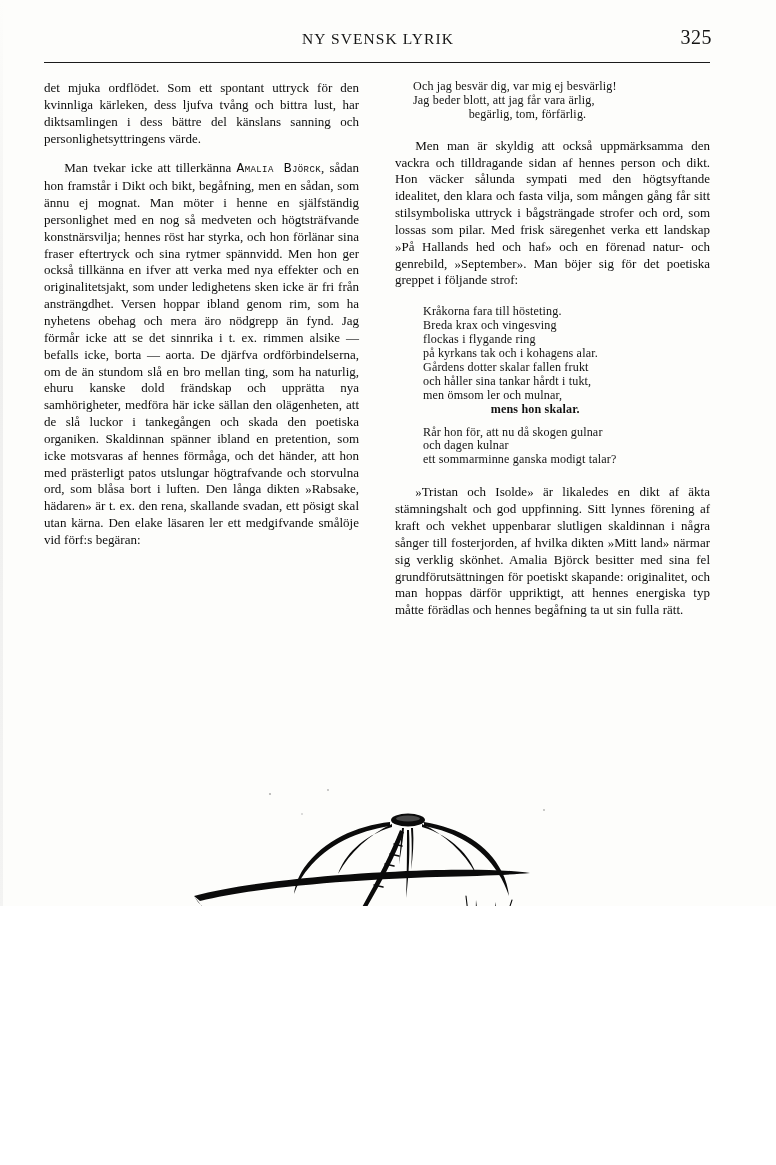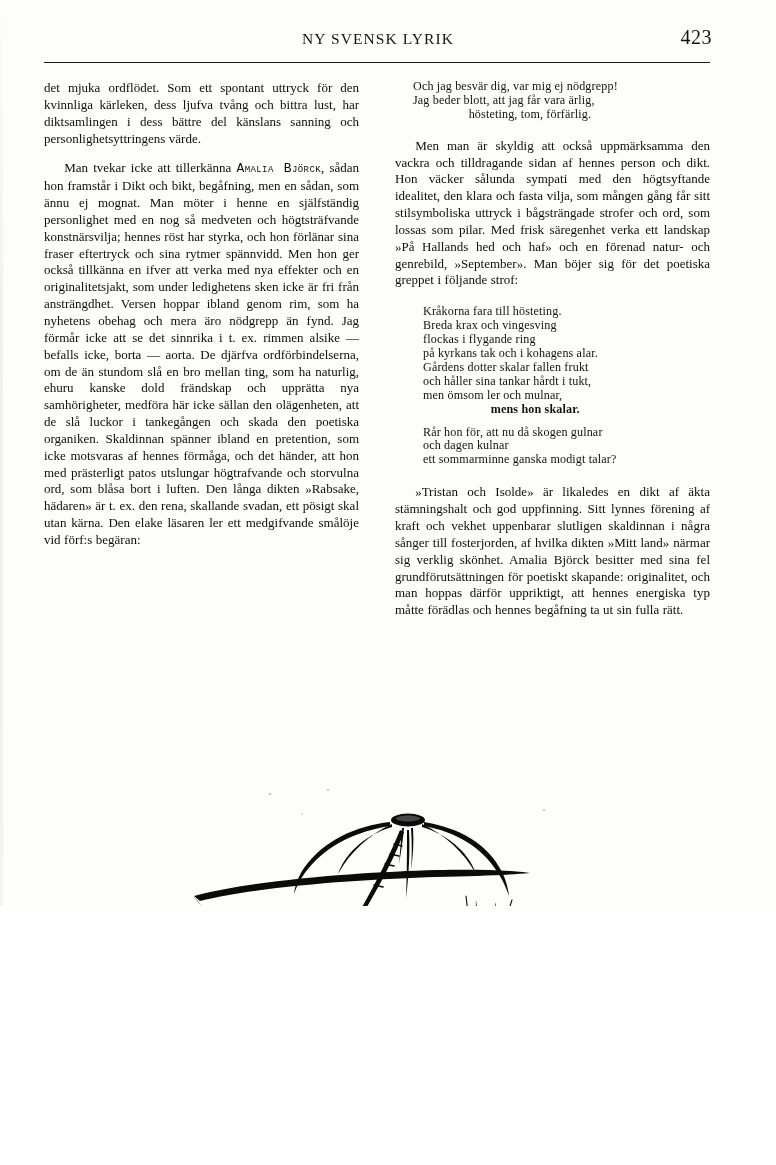--- a/index.html
+++ b/index.html
@@ -147,35 +147,35 @@
 </style>
 </head>
 <body>
 
 <div id="page">
 
   <div id="scan-edge-left"></div>
 
   <div id="header">
     <div id="header-title">Ny svensk lyrik</div>
-    <div id="page-number">423</div>
+    <div id="page-number">325</div>
   </div>
   <div id="header-rule"></div>
 
   <div id="columns">
 
     <div class="column" id="col-left">
       <p class="para">det mjuka ordflödet. Som ett spontant uttryck för den kvinnliga kärleken, dess ljufva tvång och bittra lust, har diktsamlingen i dess bättre del känslans sanning och personlighetsyttringens värde.</p>
 
       <p class="para indent gap"><span>Man tvekar icke att tillerkänna </span><span class="smallcaps">Amalia Björck</span><span>, sådan hon framstår i </span><span class="ital">Dikt och bikt</span><span>, begåfning, men en sådan, som ännu ej mognat. Man möter i henne en själfständig personlighet med en nog så medveten och högtsträfvande konstnärsvilja; hennes röst har styrka, och hon förlänar sina fraser eftertryck och sina rytmer spännvidd. Men hon ger också tillkänna en ifver att verka med nya effekter och en originalitetsjakt, som under ledighetens sken icke är fri från ansträngdhet. Versen hoppar ibland genom rim, som ha nyhetens obehag och mera äro nödgrepp än fynd. Jag förmår icke att se det sinnrika i t. ex. rimmen alsike — befalls icke, borta — aorta. De djärfva ordförbindelserna, om de än stundom slå en bro mellan ting, som ha naturlig, ehuru kanske dold frändskap och upprätta nya samhörigheter, medföra här icke sällan den olägenheten, att de slå luckor i tankegången och skada den poetiska organiken. Skaldinnan spänner ibland en pretention, som icke motsvaras af hennes förmåga, och det händer, att hon med prästerligt patos utslungar högtrafvande och storvulna ord, som blåsa bort i luften. Den långa dikten »Rabsake, hädaren» är t. ex. den rena, skallande svadan, ett pösigt skal utan kärna. Den elake läsaren ler ett medgifvande smålöje vid förf:s begäran:</span></p>
     </div>
 
     <div class="column" id="col-right">
 
-      <div class="verse" id="verse-top"><span class="vline">Och jag besvär dig, var mig ej nödgrepp!</span><span class="vline">Jag beder blott, att jag får vara ärlig,</span><span class="vline ind">hösteting, tom, förfärlig.</span></div>
+      <div class="verse" id="verse-top"><span class="vline">Och jag besvär dig, var mig ej besvärlig!</span><span class="vline">Jag beder blott, att jag får vara ärlig,</span><span class="vline ind">begärlig, tom, förfärlig.</span></div>
 
       <p class="para indent" style="margin-top:16px;">Men man är skyldig att också uppmärksamma den vackra och tilldragande sidan af hennes person och dikt. Hon väcker sålunda sympati med den högtsyftande idealitet, den klara och fasta vilja, som mången gång får sitt stilsymboliska uttryck i bågsträngade strofer och ord, som lossas som pilar. Med frisk säregenhet verka ett landskap »På Hallands hed och haf» och en förenad natur- och genrebild, »September». Man böjer sig för det poetiska greppet i följande strof:</p>
 
       <div class="verse" id="verse-poem" style="margin-top:16px;"><span class="vline">Kråkorna fara till hösteting.</span><span class="vline">Breda krax och vingesving</span><span class="vline">flockas i flygande ring</span><span class="vline">på kyrkans tak och i kohagens alar.</span><span class="vline">Gårdens dotter skalar fallen frukt</span><span class="vline">och håller sina tankar hårdt i tukt,</span><span class="vline">men ömsom ler och mulnar,</span><span class="vline ind2">mens hon skalar.</span><span class="vline blank">&nbsp;</span><span class="vline">Rår hon för, att nu då skogen gulnar</span><span class="vline">och dagen kulnar</span><span class="vline">ett sommarminne ganska modigt talar?</span></div>
 
       <p class="para indent" style="margin-top:17px;">»Tristan och Isolde» är likaledes en dikt af äkta stämningshalt och god uppfinning. Sitt lynnes förening af kraft och vekhet uppenbarar slutligen skaldinnan i några sånger till fosterjorden, af hvilka dikten »Mitt land» närmar sig verklig skönhet. Amalia Björck besitter med sina fel grundförutsättningen för poetiskt skapande: originalitet, och man hoppas därför uppriktigt, att hennes energiska typ måtte förädlas och hennes begåfning ta ut sin fulla rätt.</p>
     </div>
   </div>
 
   <div id="vignette">

